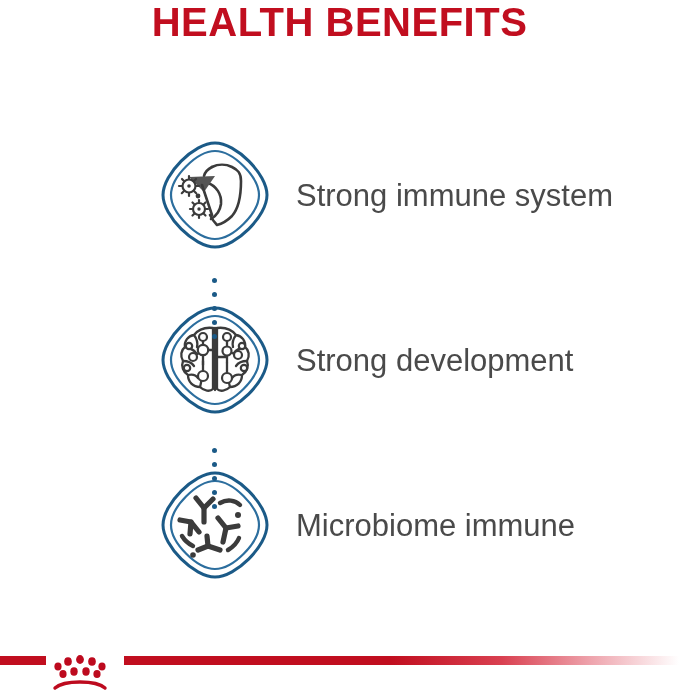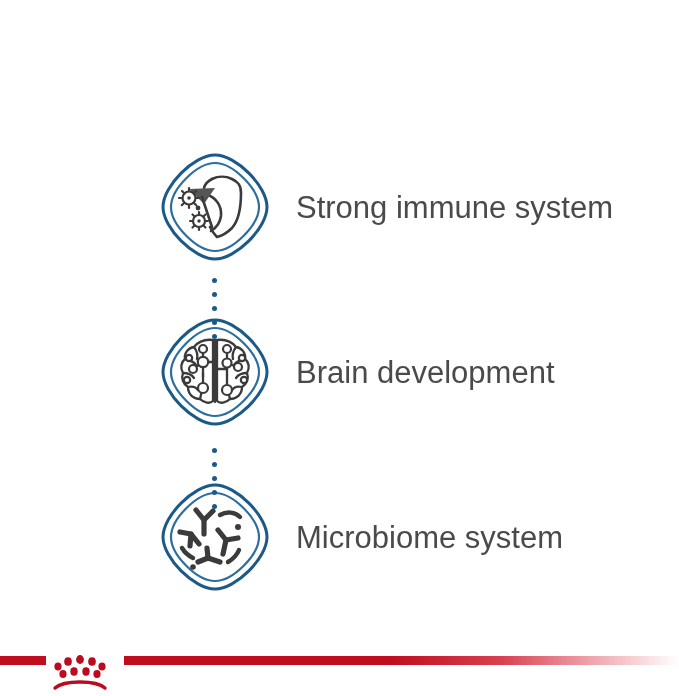--- a/index.html
+++ b/index.html
@@ -32,21 +32,21 @@
     font-size: 40px;
     line-height: 45px;
     letter-spacing: 0.5px;
     text-transform: uppercase;
     white-space: nowrap;
   }
 
   
   .benefits {
     position: absolute;
-    top: 152px;
+    top: 140px;
     left: 0;
     width: 613px;
   }
   .benefit-row {
     position: relative;
     height: 110px;
     margin-bottom: 55px;
   }
   .benefit-row:last-child { margin-bottom: 0; }
 
@@ -121,20 +121,21 @@
     top: 652px;
     width: 60px;
     height: 40px;
   }
   .crown svg { display: block; }
 </style>
 </head>
 <body>
 
 <div class="title-block">
+  <span class="title-line">HEALTH BENEFITS</span>
 </div>
 
 <div class="benefits">
 
   <div class="benefit-row">
     <div class="icon-frame">
       <svg viewBox="0 0 110 110" width="110" height="110" xmlns="http://www.w3.org/2000/svg">
 
         <path d="M55 3 C76 3 107 34 107 55 C107 76 76 107 55 107 C34 107 3 76 3 55 C3 34 34 3 55 3 Z" fill="none" stroke="#1b5a87" stroke-width="3"></path>
 
@@ -231,21 +232,21 @@
           <circle cx="78" cy="50" r="4"></circle>
           <circle cx="67" cy="46" r="4.5"></circle>
           <circle cx="67" cy="73" r="5"></circle>
           <circle cx="29" cy="41" r="3.2"></circle>
           <circle cx="27" cy="63" r="3.2"></circle>
           <circle cx="82" cy="41" r="3.2"></circle>
           <circle cx="84" cy="63" r="3.2"></circle>
         </g>
       </svg>
     </div>
-    <div class="benefit-label">Brain development</div>
+    <div class="benefit-label">Strong development</div>
   </div>
 
   <div class="benefit-row">
     <div class="icon-frame">
       <svg viewBox="0 0 110 110" width="110" height="110" xmlns="http://www.w3.org/2000/svg">
         <path d="M55 3 C76 3 107 34 107 55 C107 76 76 107 55 107 C34 107 3 76 3 55 C3 34 34 3 55 3 Z" fill="none" stroke="#1b5a87" stroke-width="3"></path>
         <path d="M55 11 C73 11 99 37 99 55 C99 73 73 99 55 99 C37 99 11 73 11 55 C11 37 37 11 55 11 Z" fill="none" stroke="#2c6e9e" stroke-width="2.2"></path>
         <g fill="none" stroke="#3b3b3b" stroke-width="5.2" stroke-linecap="round" stroke-linejoin="round">
 
           <path d="M36 28 L44 38 L44 52"></path>
@@ -267,21 +268,21 @@
           <path d="M22 66 C25 71 29 74 33 76"></path>
           <path d="M68 80 C73 77 77 73 79 68"></path>
         </g>
 
         <g fill="#3b3b3b">
           <circle cx="78" cy="45" r="3"></circle>
           <circle cx="33" cy="85" r="2.8"></circle>
         </g>
       </svg>
     </div>
-    <div class="benefit-label">Microbiome system</div>
+    <div class="benefit-label">Microbiome immune</div>
   </div>
 
 </div>
 
 <div class="connector connector-1">
   <span></span>
   <span></span>
   <span></span>
   <span></span>
   <span></span>

